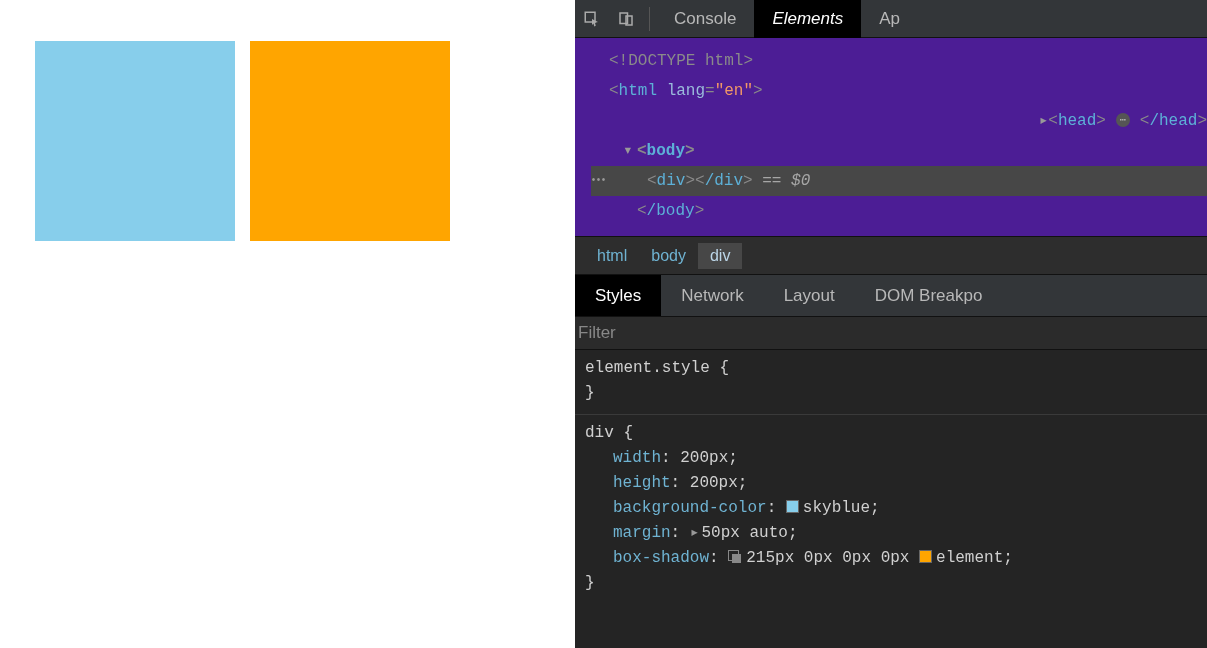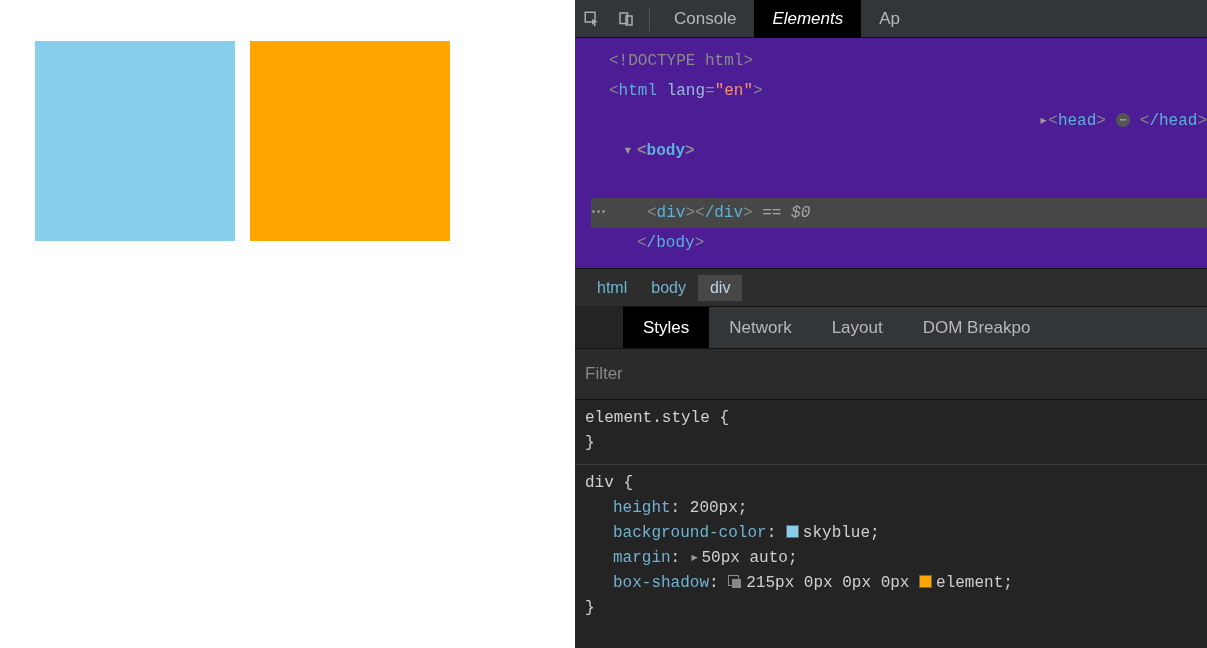--- a/index.html
+++ b/index.html
@@ -38,21 +38,21 @@
   }
   .dt-tab.active { background: #000000; color: #fff; font-style: italic; }
   .dt-tab.last { padding-right: 6px; }
 
   
   .elements-tree {
     padding: 8px 0 10px 16px; font-family: Consolas, "Courier New", monospace; font-size: 16px; line-height: 30px;
     background: #4c1d95;
   }
   .elements-tree .row { padding: 0 0 0 18px; white-space: pre; }
-  .elements-tree .row.selected { background: #474747; position: relative; margin-top: 32px; }
+  .elements-tree .row.selected { background: #474747; position: relative; }
   .elements-tree .row.selected::before {
     content: "\2022\2022\2022"; position: absolute; left: -1px; top: 0; color: #999; font-size: 10px; letter-spacing: -1px;
     width: 16px; text-align: center; line-height: 30px;
   }
   .tok-bracket { color: #8a8a8a; }
   .tok-tag { color: #5db0d7; }
   .tok-attr { color: #9bbbdc; }
   .tok-str { color: #f29766; }
   .tok-doctype { color: #8a8a8a; }
   .tok-eq { color: #a6a6a6; font-style: italic; }
@@ -66,32 +66,32 @@
   
   .crumb {
     height: 38px; background: #2d2d2d; border-top: 1px solid #111; display: flex; align-items: center;
     font-size: 16px; padding-left: 10px;
   }
   .crumb .c { padding: 4px 12px; color: #6fb3d2; cursor: pointer; }
   .crumb .c.sel { background: #474747; color: #bcd6e8; }
 
   
   .styles-tabs {
-    height: 42px; background: #333639; border-top: 1px solid #111; display: flex; align-items: center; margin-left: 48px;
+    height: 42px; background: #333639; border-top: 1px solid #111; display: flex; align-items: center;
   }
   .styles-tabs .stab {
     padding: 0 20px; height: 42px; display: flex; align-items: center; color: #b8b8b8; cursor: pointer;
     font-size: 17px;
   }
   .styles-tabs .stab.active { background: #000; color: #fff; }
 
   
   .filter-row {
-    height: 52px; background: #2b2b2b; border-top: 1px solid #111; border-bottom: 1px solid #111;
-    display: flex; align-items: center; padding: 0 10px;
+    height: 34px; background: #2b2b2b; border-top: 1px solid #111; border-bottom: 1px solid #111;
+    display: flex; align-items: center; padding: 0 3px;
   }
   .filter-row input {
     background: transparent; border: none; outline: none; color: #aaa; font-size: 17px; width: 100%;
     font-family: inherit;
   }
   .filter-row input::placeholder { color: #888; }
 
   
   .styles-body {
     flex: 1; background: #242424; font-family: Consolas, "Courier New", monospace; font-size: 16px;
@@ -178,20 +178,21 @@
   <div class="styles-body">
 
     <div class="rule">
       <div class="sel-line"><span>element.style</span><span class="tok-punc"> {</span></div>
       <div class="sel-line"><span class="tok-punc">}</span></div>
     </div>
 
     <div class="rule">
       <div class="sel-line"><span>div</span><span class="tok-punc"> {</span></div>
 
+      <div class="prop-line"><span class="tok-prop">width</span><span class="tok-punc">: </span><span class="tok-val">200px</span><span class="tok-punc">;</span></div>
 
       <div class="prop-line"><span class="tok-prop">height</span><span class="tok-punc">: </span><span class="tok-val">200px</span><span class="tok-punc">;</span></div>
 
       <div class="prop-line"><span class="tok-prop">background-color</span><span class="tok-punc">: </span><span class="swatch sky"></span><span class="tok-val">skyblue</span><span class="tok-punc">;</span></div>
 
       <div class="prop-line"><span class="tok-prop">margin</span><span class="tok-punc">: </span><span class="expand-arr">▸</span><span class="tok-val">50px auto</span><span class="tok-punc">;</span></div>
 
       <div class="prop-line"><span class="tok-prop">box-shadow</span><span class="tok-punc">: </span><span class="shadow-ic"></span><span class="tok-val">215px 0px 0px 0px </span><span class="swatch orange"></span><span class="tok-val">element</span><span class="tok-punc">;</span></div>
 
       <div class="sel-line"><span class="tok-punc">}</span></div>

